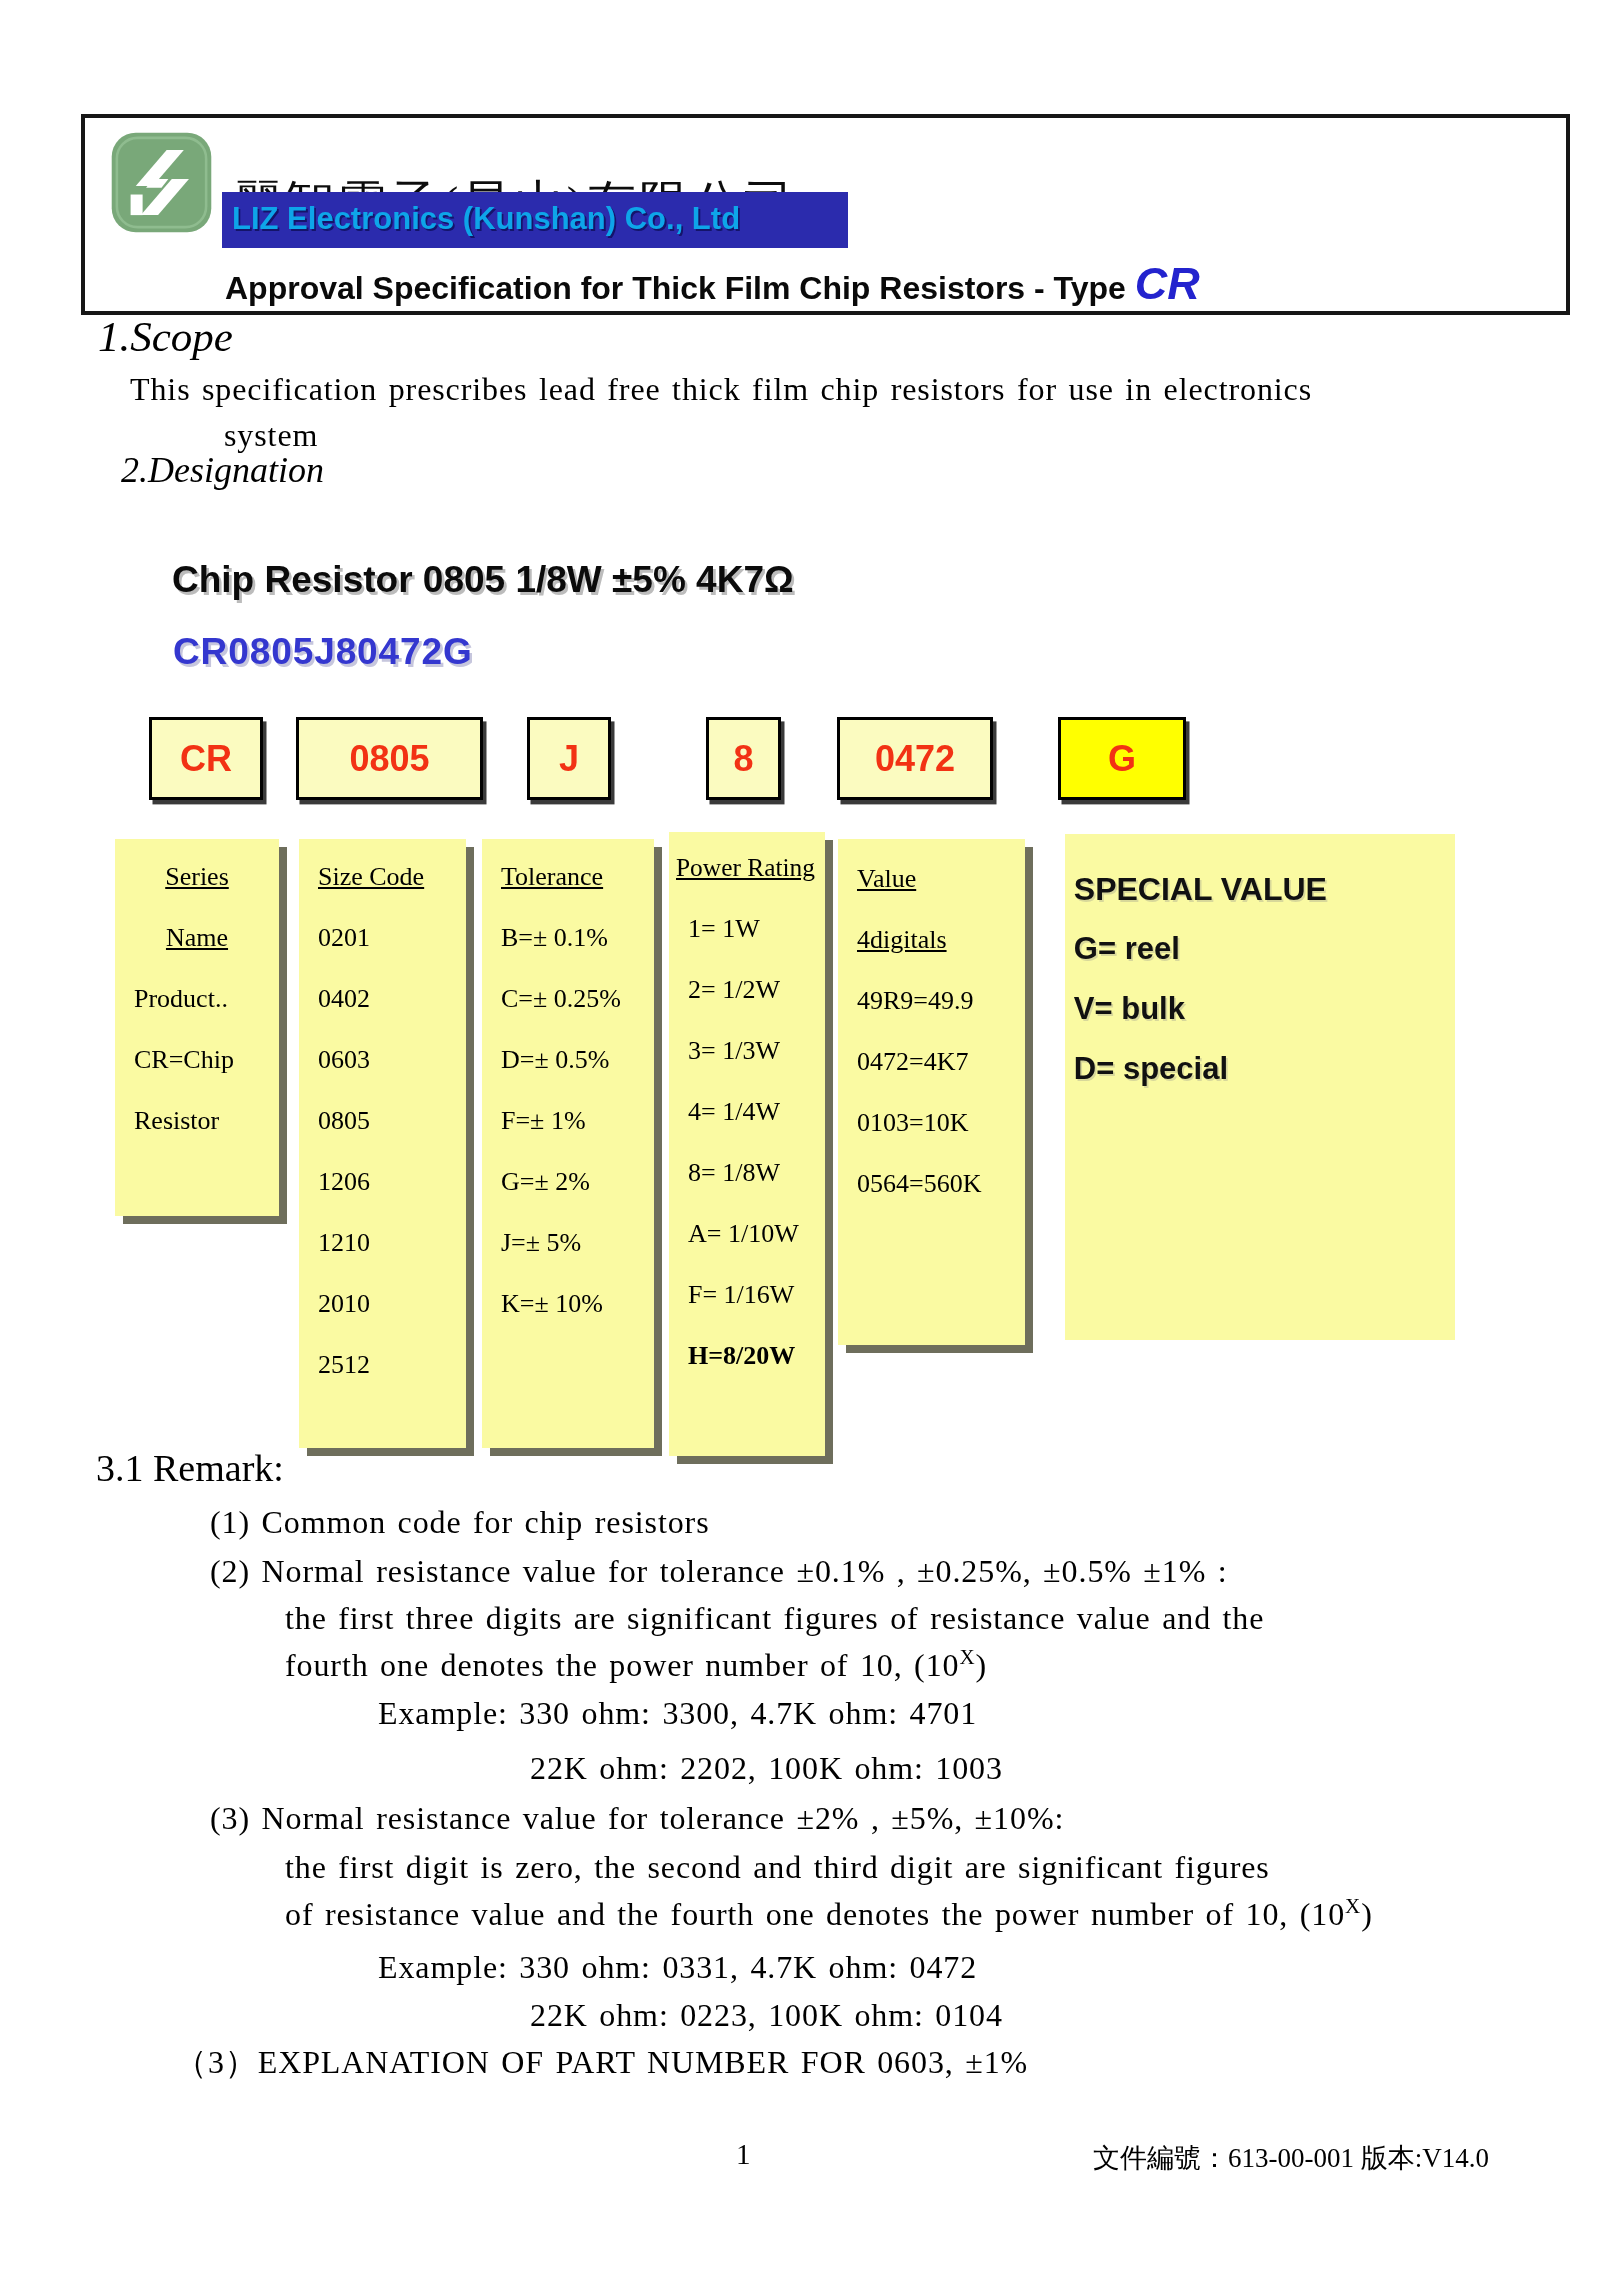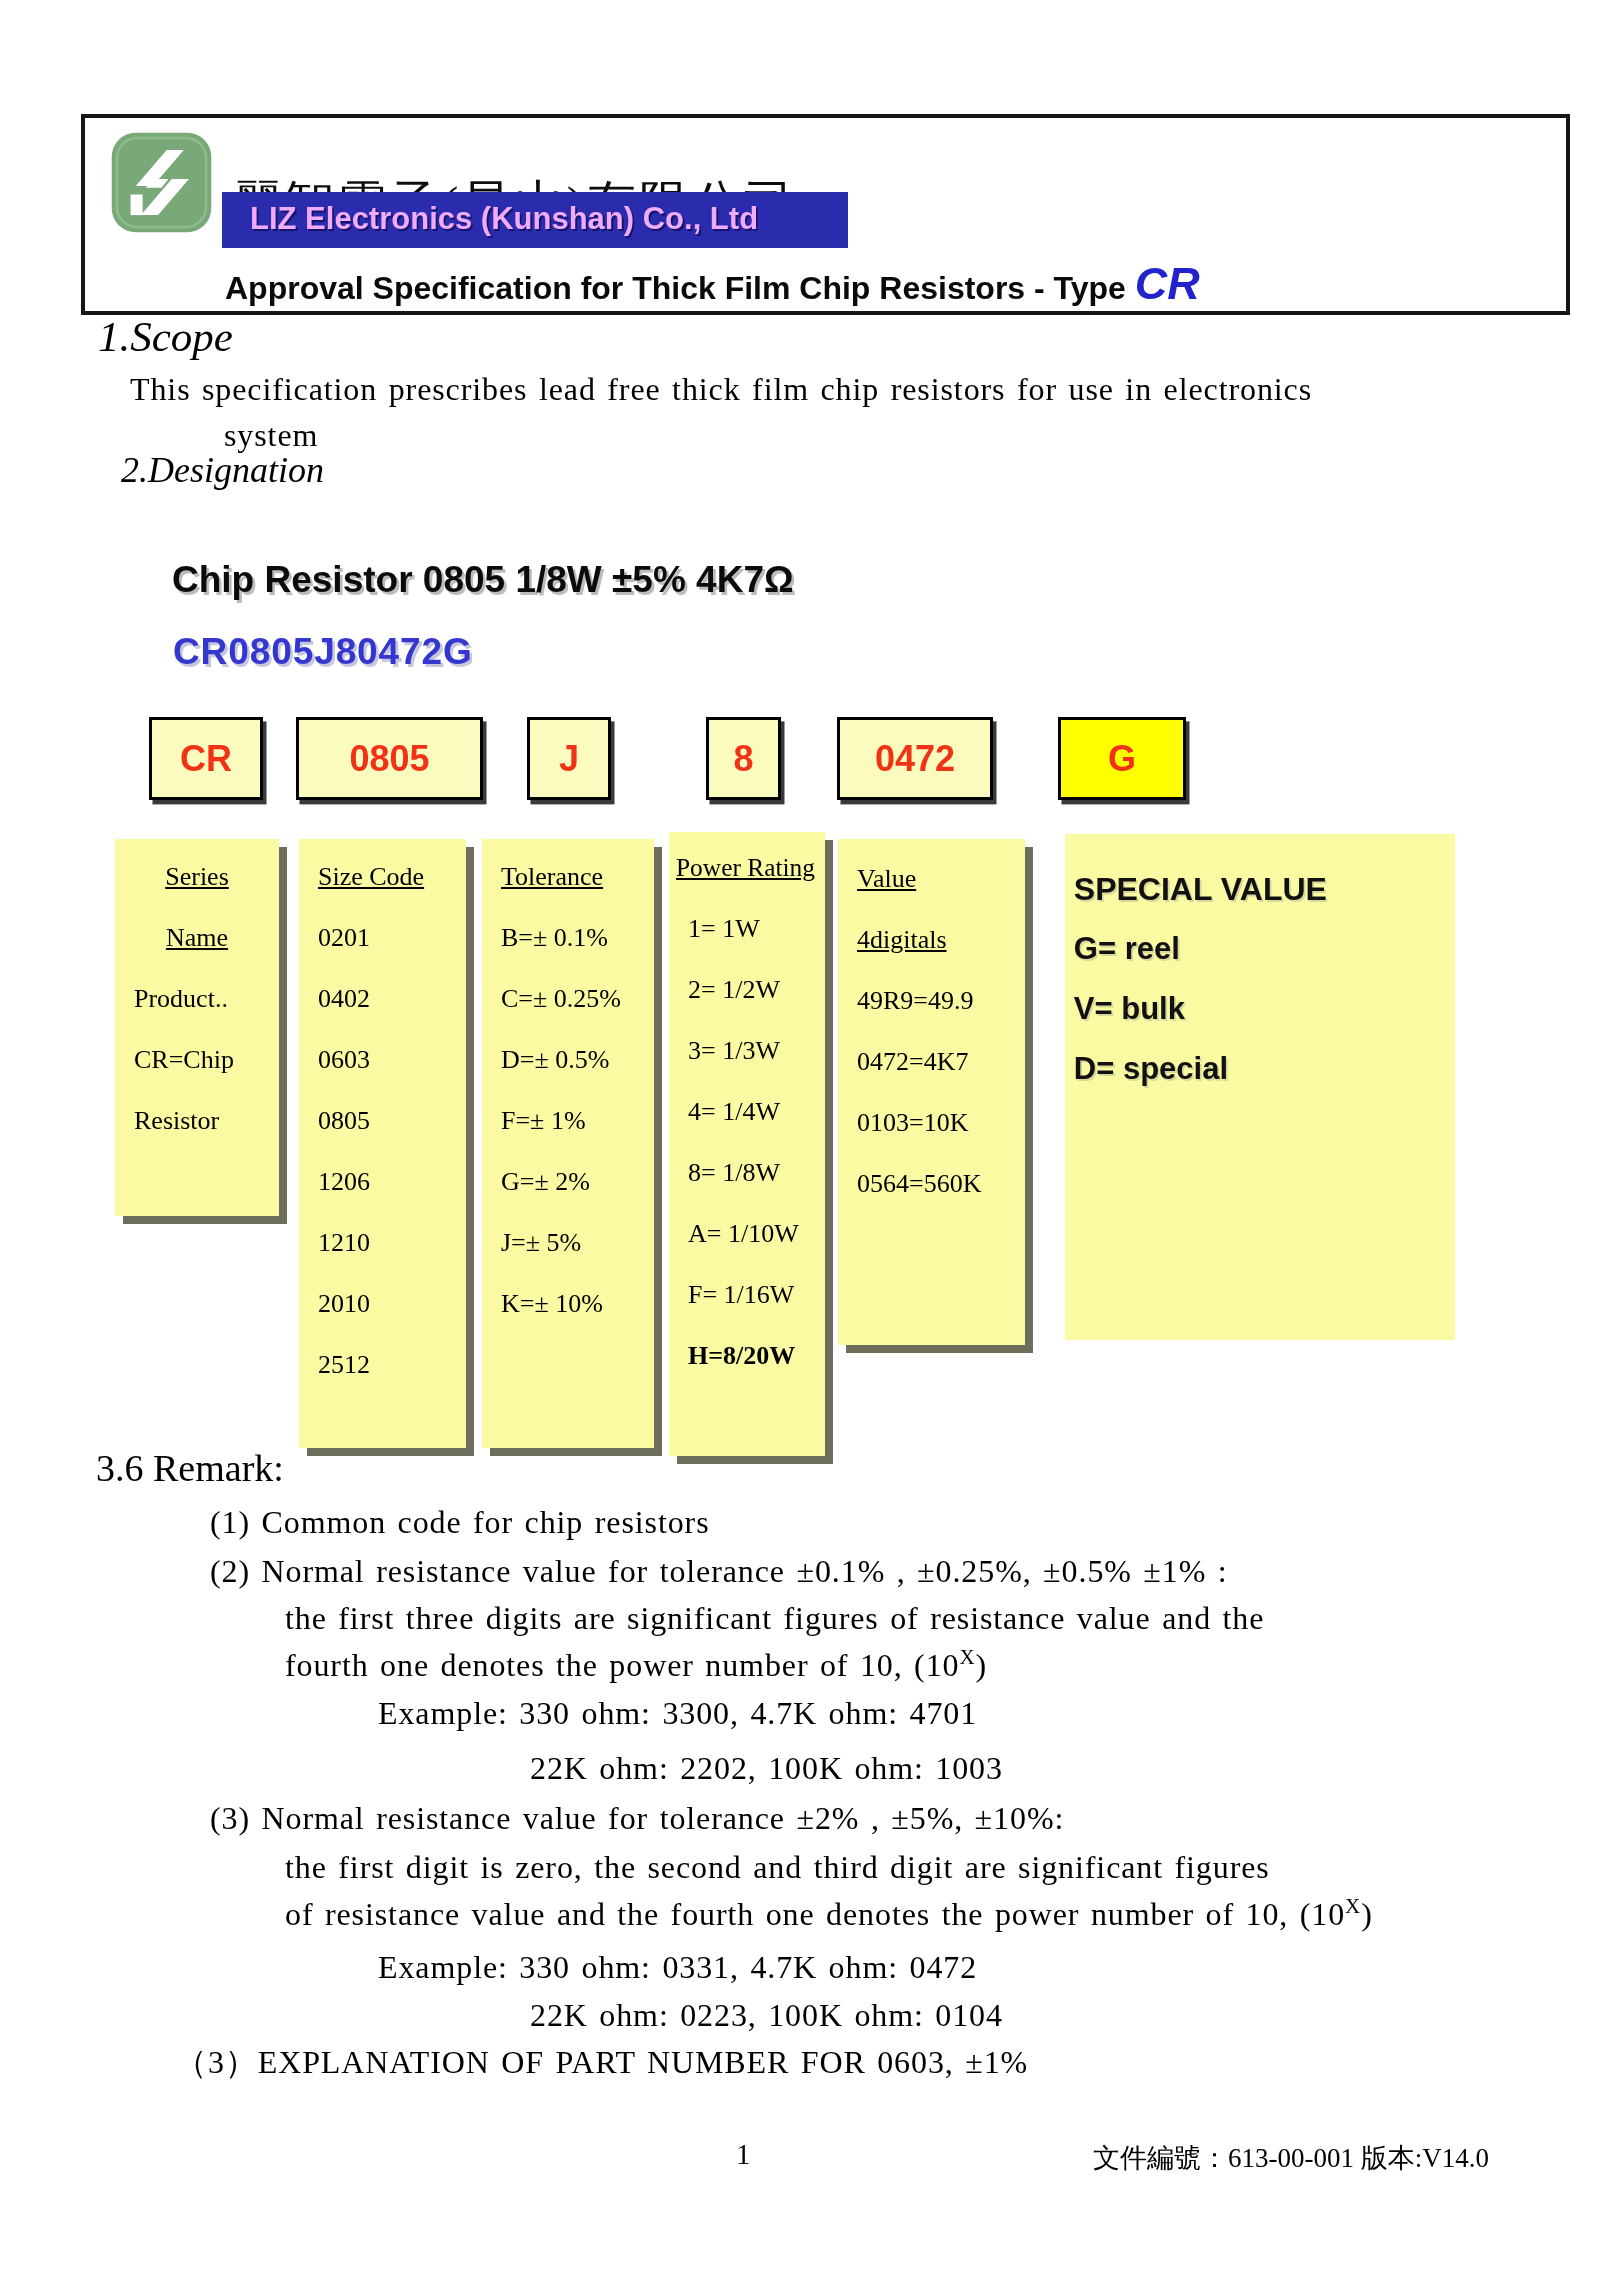--- a/index.html
+++ b/index.html
@@ -5,23 +5,23 @@
   html,body{margin:0;padding:0;background:#ffffff;}
   .page{position:relative;width:1622px;height:2295px;background:#fff;
         font-family:"Liberation Serif",serif;color:#000;overflow:hidden;}
   .abs{position:absolute;}
 
   
   .header-box{left:81px;top:114px;width:1481px;height:193px;border:4.4px solid #161616;background:#fff;}
   .logo{left:24.5px;top:13px;width:103px;height:103px;}
   .zh-name{left:147px;top:8.8px;font-size:49px;letter-spacing:3.5px;color:#0d0d0d;white-space:nowrap;
            font-family:"Liberation Serif",serif;margin-top:44px;}
-  .banner{left:137px;top:74px;width:626px;height:56px;background:#2B2BAD;color:#f0abfc;
+  .banner{left:137px;top:74px;width:626px;height:56px;background:#2B2BAD;color:#0ea5e9;
           font-family:"Liberation Sans",sans-serif;font-weight:bold;font-size:31px;
-          line-height:54px;padding-left:28px;box-sizing:border-box;white-space:nowrap;
+          line-height:54px;padding-left:10px;box-sizing:border-box;white-space:nowrap;
           text-shadow:1.8px 1.8px 0 #14146a;}
   .title-line{left:140px;top:140px;white-space:nowrap;font-family:"Liberation Sans",sans-serif;
               font-weight:bold;font-size:32px;color:#0a0a0a;}
   .title-cr{font-size:45px;font-style:italic;color:#2323CE;margin-left:8.8px;}
 
   
   .h-scope{left:98px;top:312px;font-size:43px;font-style:italic;white-space:nowrap;}
   .body-line{font-size:32px;letter-spacing:0.9px;word-spacing:2.6px;white-space:nowrap;}
   .h-desig{left:121px;top:449px;font-size:36px;font-style:italic;white-space:nowrap;}
   .subtitle{left:172px;top:559px;font-family:"Liberation Sans",sans-serif;font-weight:bold;
@@ -145,21 +145,21 @@
     <div class="ln">0564=560K</div>
   </div>
 
   <div class="abs special" style="left:1065px;top:834px;width:390px;height:506px;">
     <div class="ln hdr">SPECIAL VALUE</div>
     <div class="ln">G= reel</div>
     <div class="ln">V= bulk</div>
     <div class="ln">D= special</div>
   </div>
 
-  <div class="abs h-remark">3.6 Remark:</div>
+  <div class="abs h-remark">3.1 Remark:</div>
 
   <div class="abs rline" style="left:210px;top:1504px;">
     <span>(1) Common code for chip resistors</span></div>
   <div class="abs rline" style="left:210px;top:1553px;">
     <span>(2) Normal resistance value for tolerance ±0.1% , ±0.25%, ±0.5% ±1% :</span></div>
   <div class="abs rline" style="left:285px;top:1600px;">
     <span>the first three digits are significant figures of resistance value and the</span></div>
   <div class="abs rline" style="left:285px;top:1647px;">
     <span>fourth one denotes the power number of 10, (10</span><sup>X</sup><span>)</span></div>
   <div class="abs rline" style="left:378px;top:1695px;">

